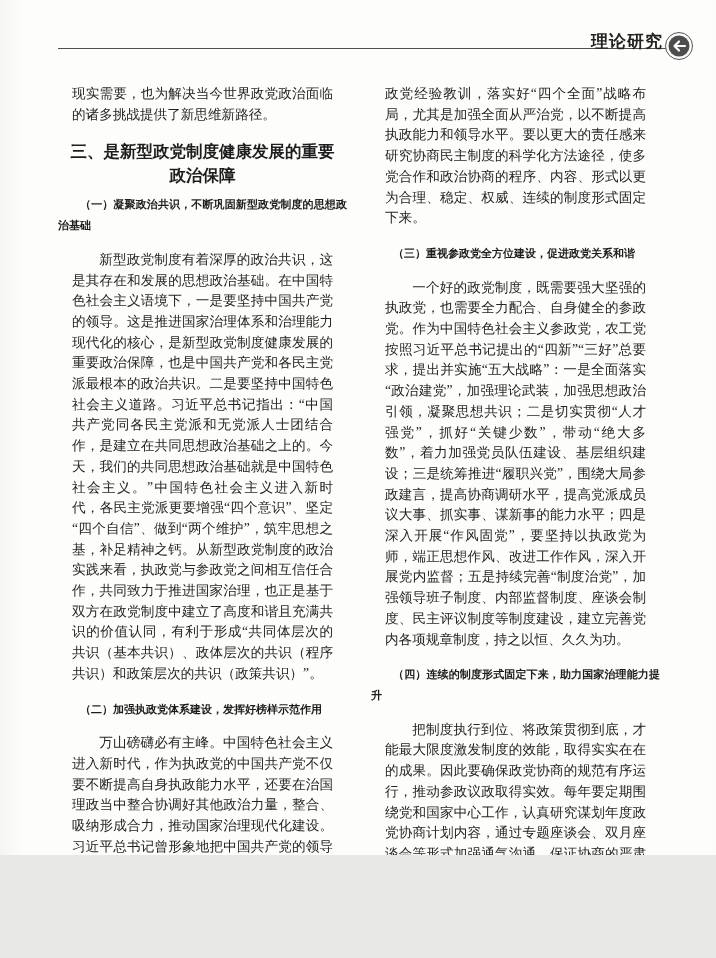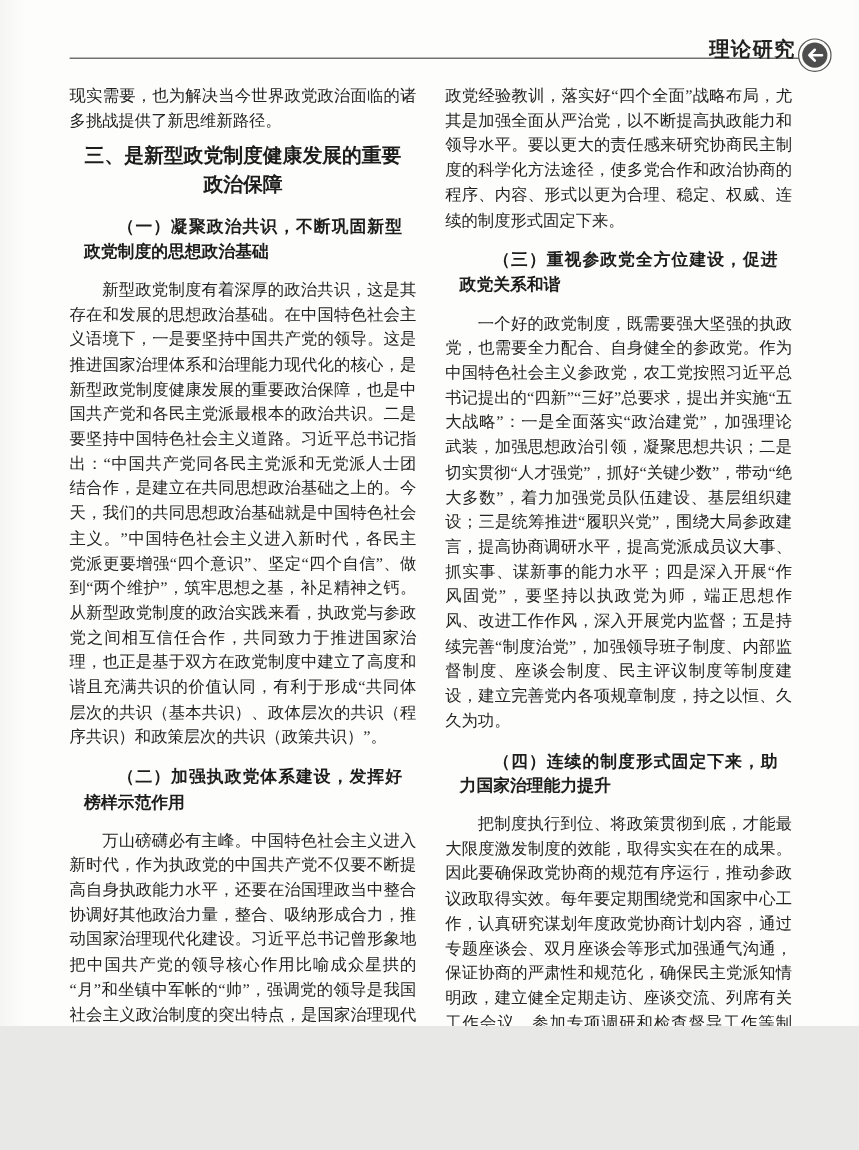--- a/index.html
+++ b/index.html
@@ -29,32 +29,32 @@
     position:absolute;left:664px;top:31px;width:30px;height:30px;
   }
   
   .col{
     position:absolute;top:70px;width:289px;
     font-size:13.6px;line-height:20.7px;
     text-align:justify;
   }
   .col-left{left:58px;}
   .col-right{left:371px;}
-  .para{margin:0;text-indent:2em;}
+  .para{margin:14px;text-indent:2em;}
   .para-flush{text-indent:0;}
   .heading{
     margin:7px 6px 7px 6px;
     font-family:"Liberation Sans","DejaVu Sans",sans-serif;
     font-size:16.5px;line-height:24px;font-weight:700;
     text-align:center;text-indent:0;color:#1d1d1d;
   }
   .subheading{
-    margin:12px;
+    margin:0;
     font-family:"Liberation Sans","DejaVu Sans",sans-serif;
-    font-size:14px;line-height:20.7px;font-weight:700;
+    font-size:11px;line-height:20.7px;font-weight:700;
     text-indent:2em;text-align:justify;color:#1d1d1d;
   }
   .continuation-note{font-style:italic;}
   
   .footer-rule{
     position:absolute;left:58px;top:931px;width:570px;height:1px;
     background:#555;
   }
   .footer-text{
     position:absolute;left:400px;top:911px;width:222px;

